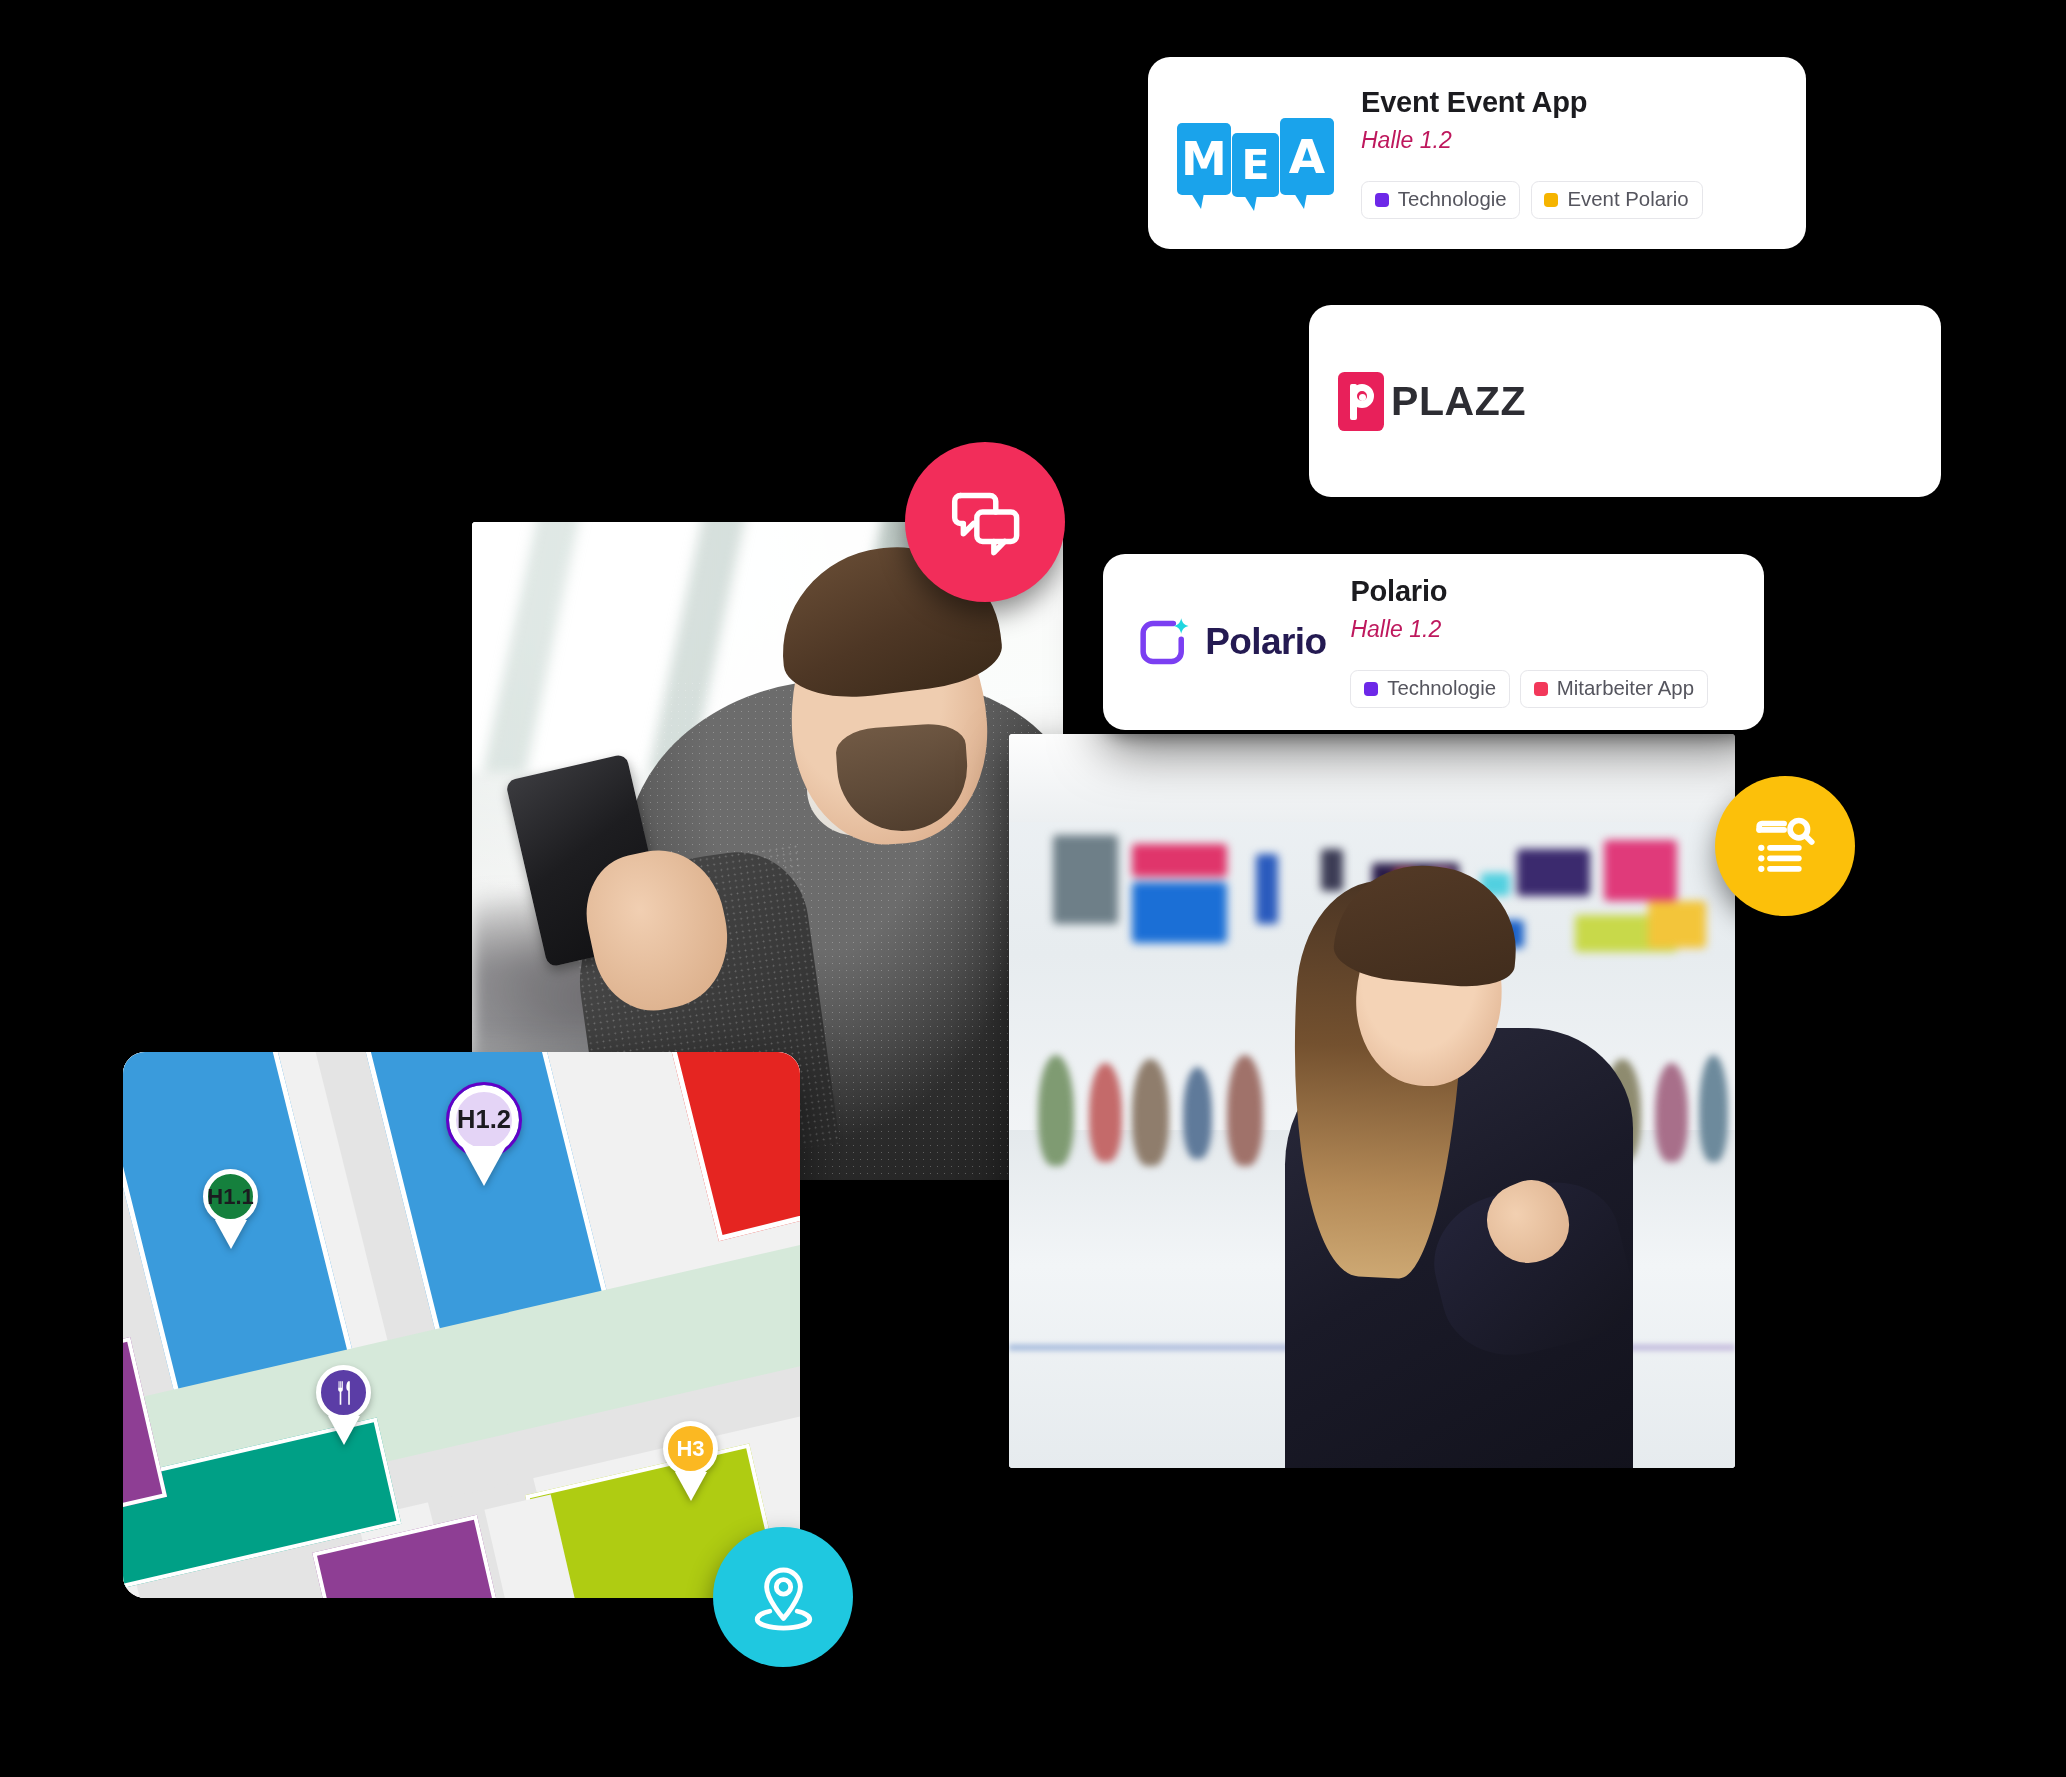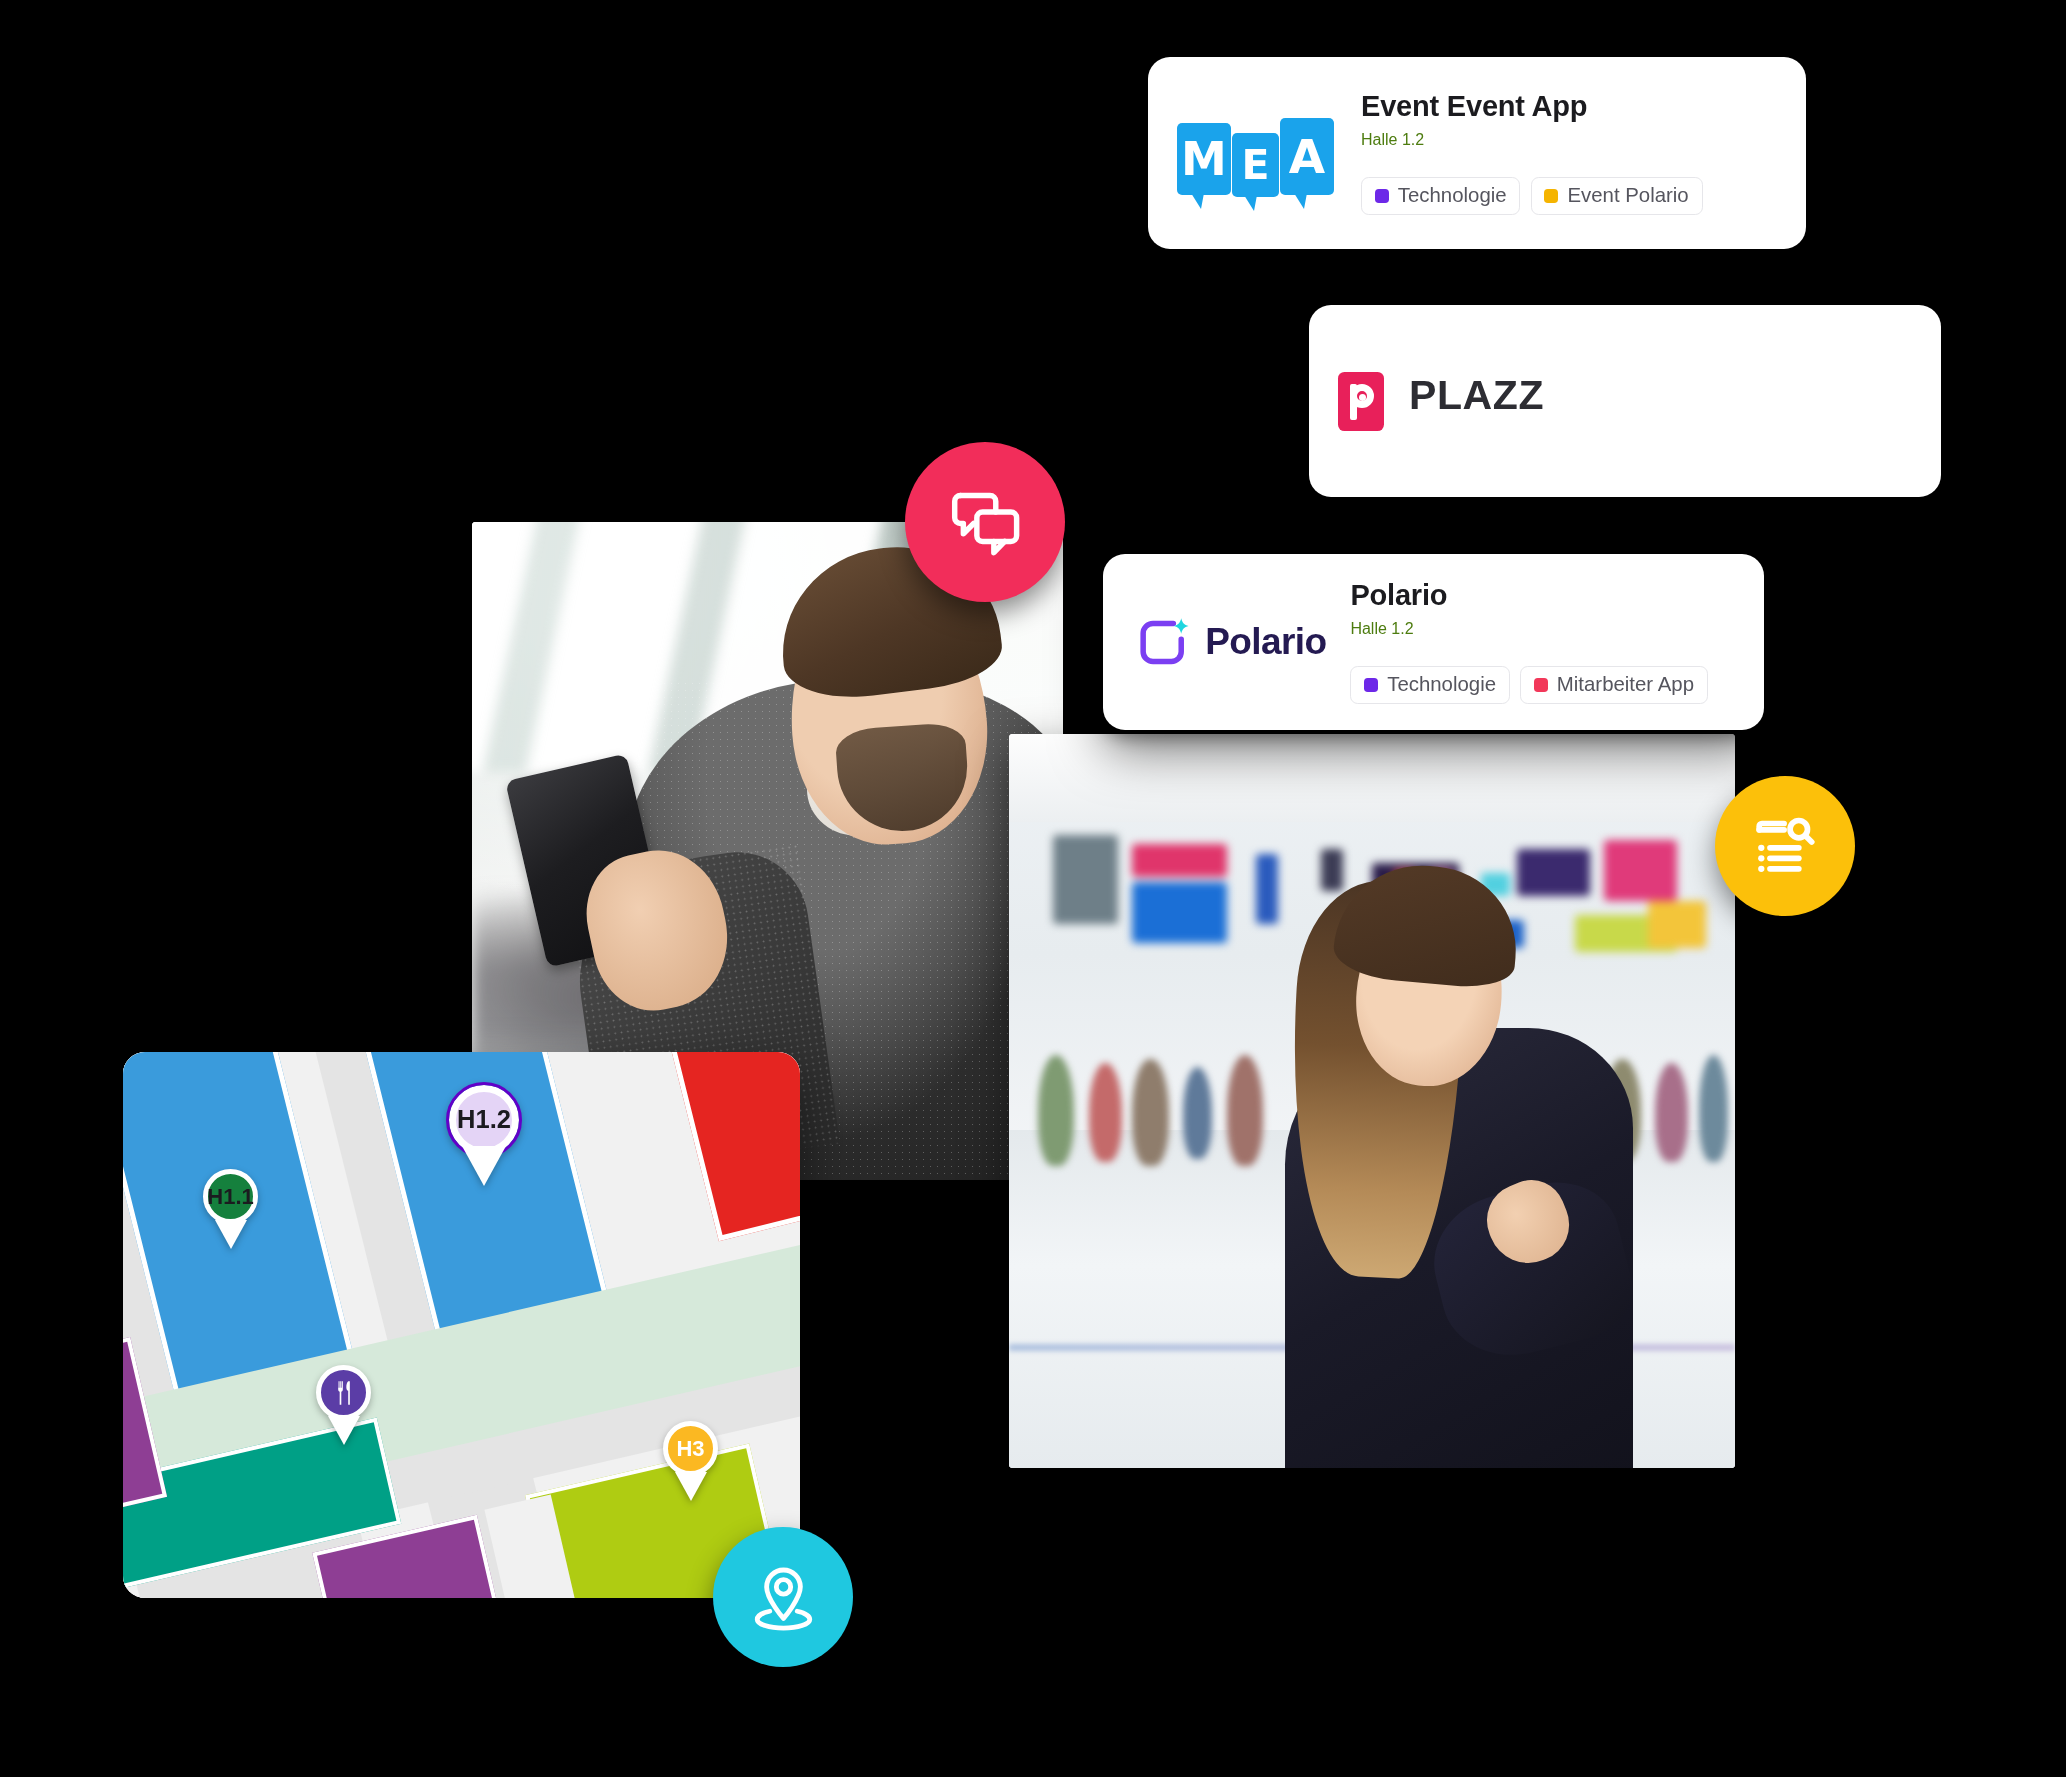--- a/index.html
+++ b/index.html
@@ -25,21 +25,21 @@
   }
   .card-logo {
     flex: 0 0 auto;
     display: flex; align-items: center; justify-content: center;
   }
   .card-body { display: flex; flex-direction: column; gap: 7.7px; }
   .card-title {
     font-size: 29px; font-weight: 700; color: #1b1b1f; letter-spacing: -0.2px;
     line-height: 1.1;
   }
-  .card-sub { font-size: 16px; color: #4d7c0f; line-height: 1.15; }
+  .card-sub { font-size: 23px; color: #be185d; line-height: 1.15; font-style: italic; }
   .tag-row { display: flex; gap: 10.2px; margin-top: 20px; flex-wrap: wrap; }
   .tag {
     display: inline-flex; align-items: center; gap: 9px;
     border: 1.3px solid #e6e6ea; border-radius: 7.7px;
     padding: 6.4px 12.8px; background: #fff;
     font-size: 20.4px; color: #55555e; white-space: nowrap;
   }
   .tag-dot { width: 14px; height: 14px; border-radius: 3.8px; flex: 0 0 auto; }
 
   
@@ -49,21 +49,21 @@
     display: flex; align-items: center; justify-content: center;
     color: #fff; font-weight: 700; font-family: "DejaVu Sans", sans-serif;
   }
   .mea .bub::after {
     content: ""; position: absolute; bottom: -14px; left: 26%;
     border-left: 10.2px solid transparent; border-right: 3.2px solid transparent;
     border-top: 16.6px solid #1AA3EB;
   }
 
   
-  .plazz { display: flex; gap: 25px; }
+  .plazz { display: flex; align-items: center; gap: 7px; }
   .plazz-mark {
     width: 46px; height: 59px; background: #E8205A; border-radius: 6.4px;
     position: relative;
   }
   .plazz-mark .p-stem {
     position: absolute; left: 11.5px; top: 12.8px; width: 7.7px; height: 36px;
     background: #fff; border-radius: 1.9px;
   }
   .plazz-mark .p-bowl {
     position: absolute; left: 11.5px; top: 12.8px;

